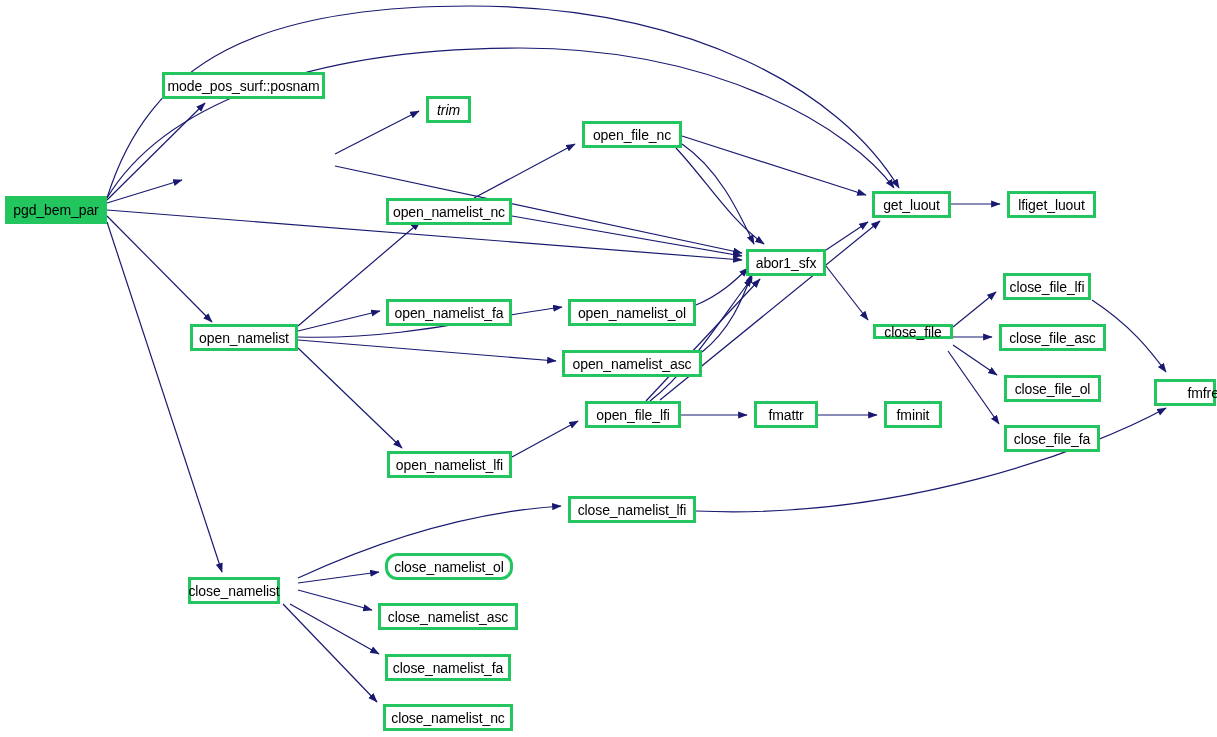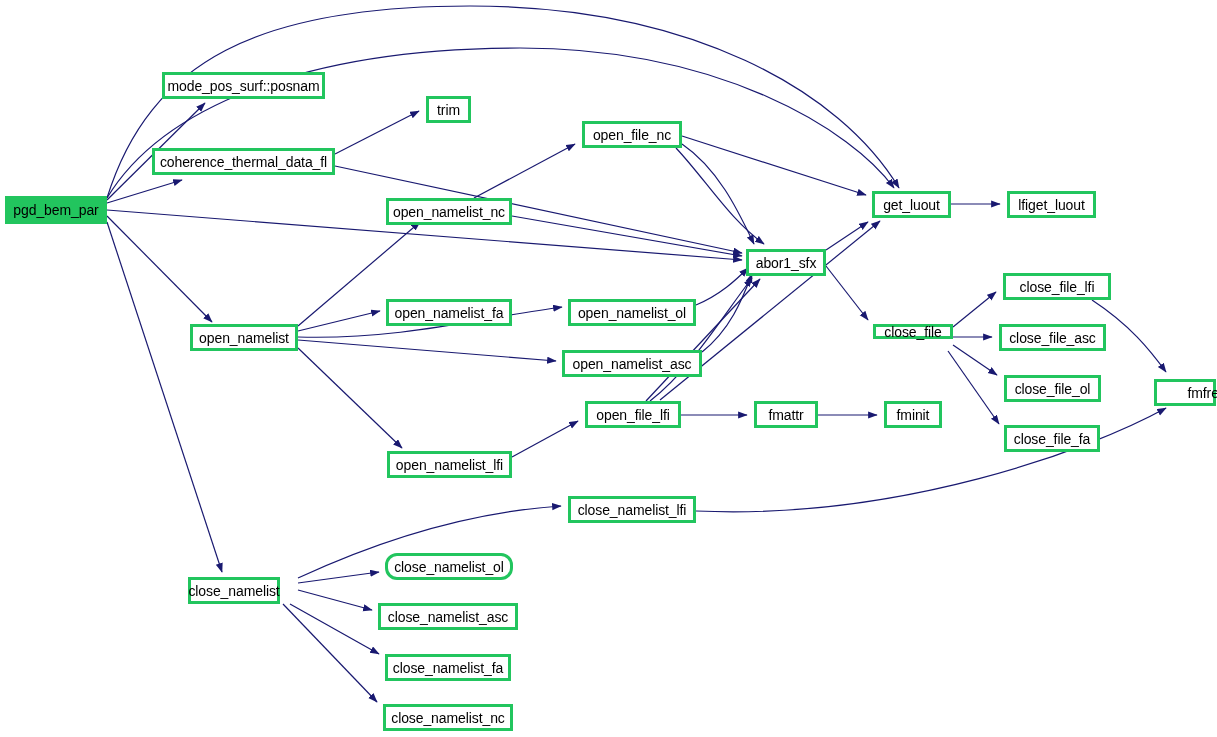--- a/index.html
+++ b/index.html
@@ -62,37 +62,36 @@
         <path d="M 696,511 C 900,520 1090,450 1166,408" marker-end="url(#arrow)"></path>
         <path d="M 298,578 C 380,540 470,512 561,506" marker-end="url(#arrow)"></path>
         <path d="M 298,583 L 379,572" marker-end="url(#arrow)"></path>
         <path d="M 298,590 L 372,610" marker-end="url(#arrow)"></path>
         <path d="M 290,604 L 379,654" marker-end="url(#arrow)"></path>
         <path d="M 283,604 L 377,702" marker-end="url(#arrow)"></path>
       </g>
   </svg>
 <div class="node root" style="left: 5px; top: 196px; width: 102px; height: 28px;">pgd_bem_par</div>
     <div class="node" style="left: 162px; top: 72px; width: 163px; height: 27px;">mode_pos_surf::posnam</div>
-    <div class="node" style="left: 152px; top: 148px; width: 183px; height: 27px;">coherence_thermal_data_fl</div>
-    <div class="node" style="left: 426px; top: 96px; width: 45px; height: 27px;">trim</div>
+    <div class="node" style="left: 426px; top: 96px; width: 45px; height: 27px; font-style: italic;">trim</div>
     <div class="node" style="left: 582px; top: 121px; width: 100px; height: 27px;">open_file_nc</div>
     <div class="node" style="left: 386px; top: 198px; width: 126px; height: 27px;">open_namelist_nc</div>
     <div class="node" style="left: 872px; top: 191px; width: 79px; height: 27px;">get_luout</div>
     <div class="node" style="left: 1007px; top: 191px; width: 89px; height: 27px;">lfiget_luout</div>
     <div class="node" style="left: 746px; top: 249px; width: 80px; height: 27px;">abor1_sfx</div>
     <div class="node" style="left: 190px; top: 324px; width: 108px; height: 27px;">open_namelist</div>
     <div class="node" style="left: 386px; top: 299px; width: 126px; height: 27px;">open_namelist_fa</div>
     <div class="node" style="left: 568px; top: 299px; width: 128px; height: 27px;">open_namelist_ol</div>
     <div class="node" style="left: 562px; top: 350px; width: 140px; height: 27px;">open_namelist_asc</div>
     <div class="node" style="left: 387px; top: 451px; width: 125px; height: 27px;">open_namelist_lfi</div>
     <div class="node" style="left: 585px; top: 401px; width: 96px; height: 27px;">open_file_lfi</div>
     <div class="node" style="left: 754px; top: 401px; width: 64px; height: 27px;">fmattr</div>
     <div class="node" style="left: 884px; top: 401px; width: 58px; height: 27px;">fminit</div>
     <div class="node" style="left: 873px; top: 324px; width: 80px; height: 15px;">close_file</div>
-    <div class="node" style="left: 1003px; top: 273px; width: 108px; height: 27px;">close_file_lfi</div>
+    <div class="node" style="left: 1003px; top: 273px; width: 88px; height: 27px;">close_file_lfi</div>
     <div class="node" style="left: 999px; top: 324px; width: 107px; height: 27px;">close_file_asc</div>
     <div class="node" style="left: 1004px; top: 375px; width: 97px; height: 27px;">close_file_ol</div>
     <div class="node" style="left: 1004px; top: 425px; width: 96px; height: 27px;">close_file_fa</div>
     <div class="node" style="left: 1154px; top: 379px; width: 62px; height: 27px; padding-left: 44px;">fmfree</div>
     <div class="node" style="left: 568px; top: 496px; width: 128px; height: 27px;">close_namelist_lfi</div>
     <div class="node" style="left: 188px; top: 577px; width: 92px; height: 27px;">close_namelist</div>
     <div class="node" style="left: 385px; top: 553px; width: 128px; height: 27px; border-radius: 12px;">close_namelist_ol</div>
     <div class="node" style="left: 378px; top: 603px; width: 140px; height: 27px;">close_namelist_asc</div>
     <div class="node" style="left: 385px; top: 654px; width: 126px; height: 27px;">close_namelist_fa</div>
     <div class="node" style="left: 383px; top: 704px; width: 130px; height: 27px;">close_namelist_nc</div>

